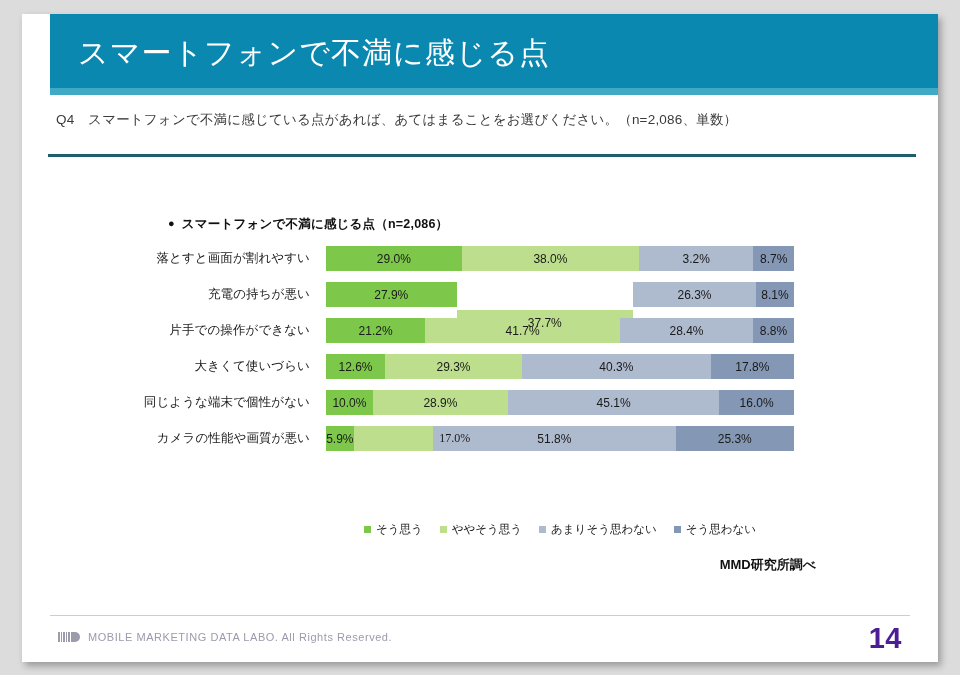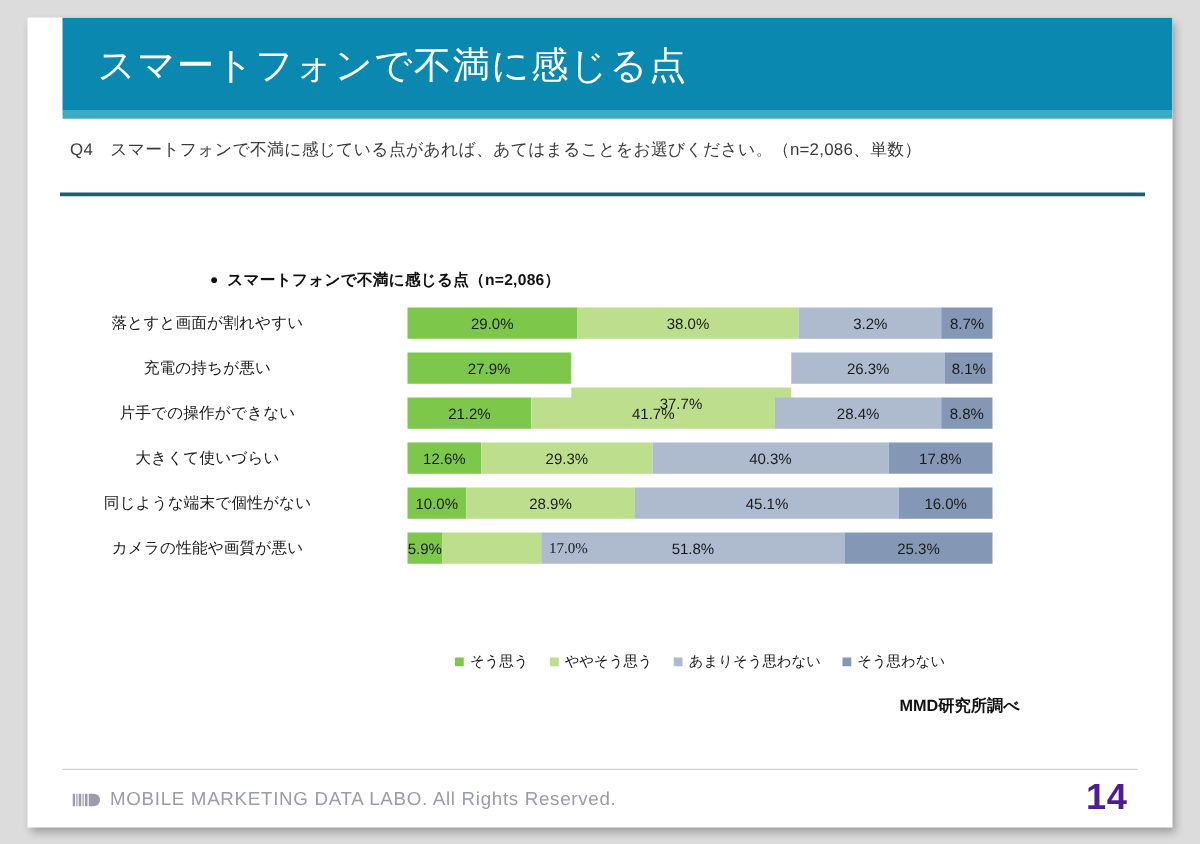--- a/index.html
+++ b/index.html
@@ -111,21 +111,21 @@
     height: 25px;
     margin-bottom: 11px;
   }
   .cat-label {
     position: absolute;
     left: 0;
     top: 0;
     width: 288px;
     height: 25px;
     line-height: 25px;
-    text-align: center;
+    text-align: right;
     font-size: 12.5px;
     color: #1a1a1a;
     white-space: nowrap;
     letter-spacing: 0.1px;
   }
   .bar-track {
     position: absolute;
     left: 304px;
     top: 0;
     width: 468px;
@@ -209,21 +209,21 @@
     left: 36px;
     top: 617px;
     display: flex;
     align-items: center;
   }
   #footer-logo {
     display: block;
     margin-right: 8px;
   }
   #footer-text {
-    font-size: 15px;
+    font-size: 11px;
     color: #9b9bab;
     letter-spacing: 0.55px;
     white-space: nowrap;
   }
   #page-number {
     position: absolute;
     right: 36px;
     top: 608px;
     font-size: 29px;
     font-weight: bold;

